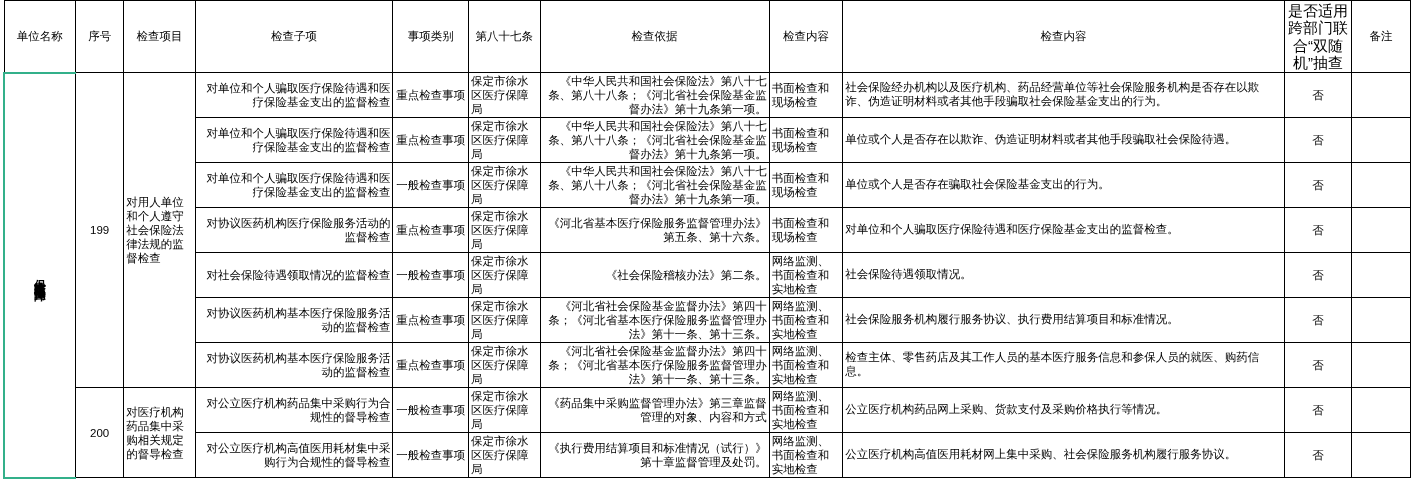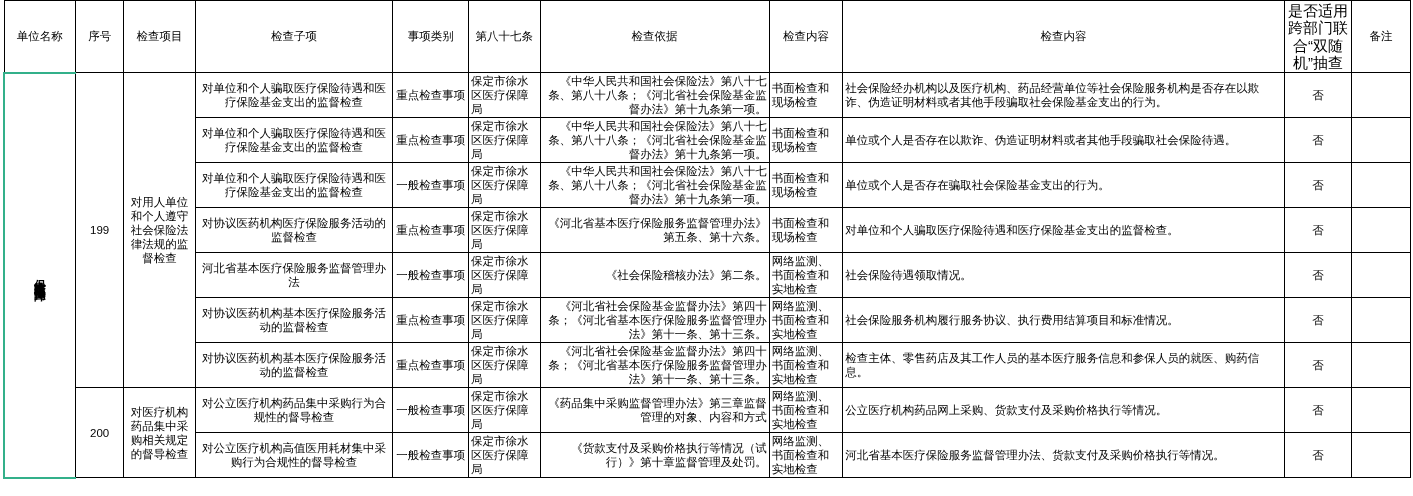--- a/index.html
+++ b/index.html
@@ -70,30 +70,29 @@
     height: 100%;
     display: flex;
     align-items: center;
     justify-content: center;
   }
   td.seq {
     text-align: center;
     font-size: 12px;
   }
   td.project {
-    text-align: center;
     font-size: 11.5px;
     line-height: 1.3;
   }
-  td.subitem { text-align: center; }
+  td.subitem { text-align: right; }
   td.category { text-align: center; }
   td.subject { text-align: left; font-size: 11px; line-height: 1.18; }
   td.basis { text-align: right; }
   td.method { text-align: left; font-size: 11px; line-height: 1.18; margin-top: 20px; }
-  td.content { text-align: left; }
+  td.content { text-align: left; font-family: Liberation Mono, monospace; }
   td.dual { text-align: center; }
   td.remark { text-align: center; }
 
   col.c-unit { width: 68px; }
   col.c-seq { width: 46px; }
   col.c-project { width: 68px; }
   col.c-subitem { width: 188px; }
   col.c-category { width: 72px; }
   col.c-subject { width: 68px; }
   col.c-basis { width: 218px; }
@@ -181,21 +180,21 @@
         <td class="category">重点检查事项</td>
         <td class="subject">保定市徐水区医疗保障局</td>
         <td class="basis">《河北省基本医疗保险服务监督管理办法》第五条、第十六条。</td>
         <td class="method">书面检查和现场检查</td>
         <td class="content">对单位和个人骗取医疗保险待遇和医疗保险基金支出的监督检查。</td>
         <td class="dual">否</td>
         <td class="remark"></td>
       </tr>
 
       <tr>
-        <td class="subitem">河北省基本医疗保险服务监督管理办法</td>
+        <td class="subitem">对社会保险待遇领取情况的监督检查</td>
         <td class="category">一般检查事项</td>
         <td class="subject">保定市徐水区医疗保障局</td>
         <td class="basis">《社会保险稽核办法》第二条。</td>
         <td class="method">网络监测、书面检查和实地检查</td>
         <td class="content">社会保险待遇领取情况。</td>
         <td class="dual">否</td>
         <td class="remark"></td>
       </tr>
 
       <tr>
@@ -230,22 +229,22 @@
         <td class="method">网络监测、书面检查和实地检查</td>
         <td class="content">公立医疗机构药品网上采购、货款支付及采购价格执行等情况。</td>
         <td class="dual">否</td>
         <td class="remark"></td>
       </tr>
 
       <tr>
         <td class="subitem">对公立医疗机构高值医用耗材集中采购行为合规性的督导检查</td>
         <td class="category">一般检查事项</td>
         <td class="subject">保定市徐水区医疗保障局</td>
-        <td class="basis">《货款支付及采购价格执行等情况（试行）》第十章监督管理及处罚。</td>
-        <td class="method">网络监测、书面检查和实地检查</td>
-        <td class="content">河北省基本医疗保险服务监督管理办法、货款支付及采购价格执行等情况。</td>
+        <td class="basis">《执行费用结算项目和标准情况（试行）》第十章监督管理及处罚。</td>
+        <td class="method">网络监测、书面检查和实地检查</td>
+        <td class="content">公立医疗机构高值医用耗材网上集中采购、社会保险服务机构履行服务协议。</td>
         <td class="dual">否</td>
         <td class="remark"></td>
       </tr>
 
     </tbody>
   </table>
 </div>
 
 </body></html>

